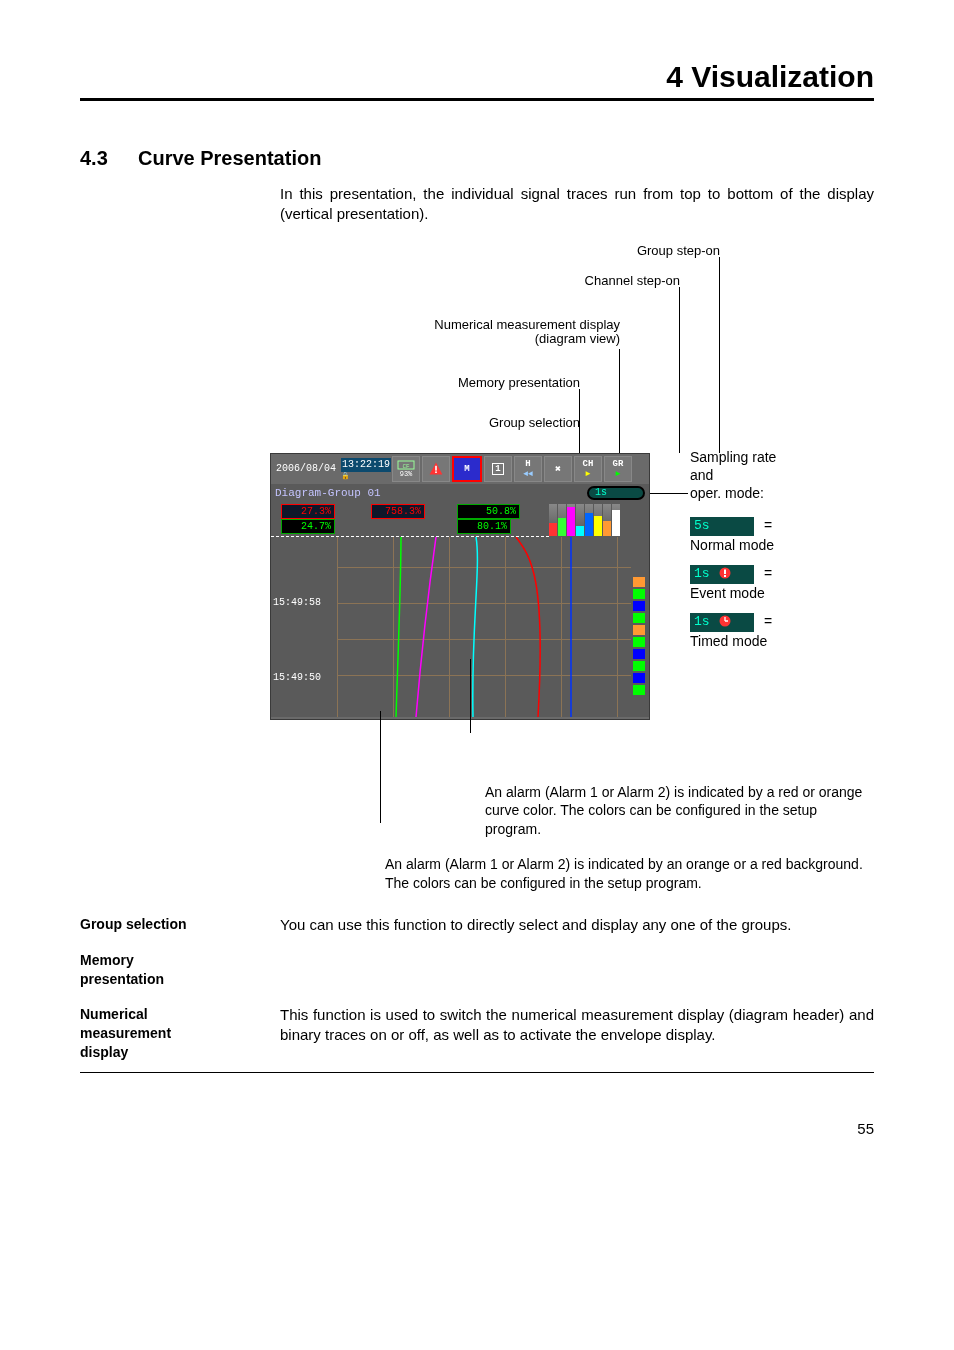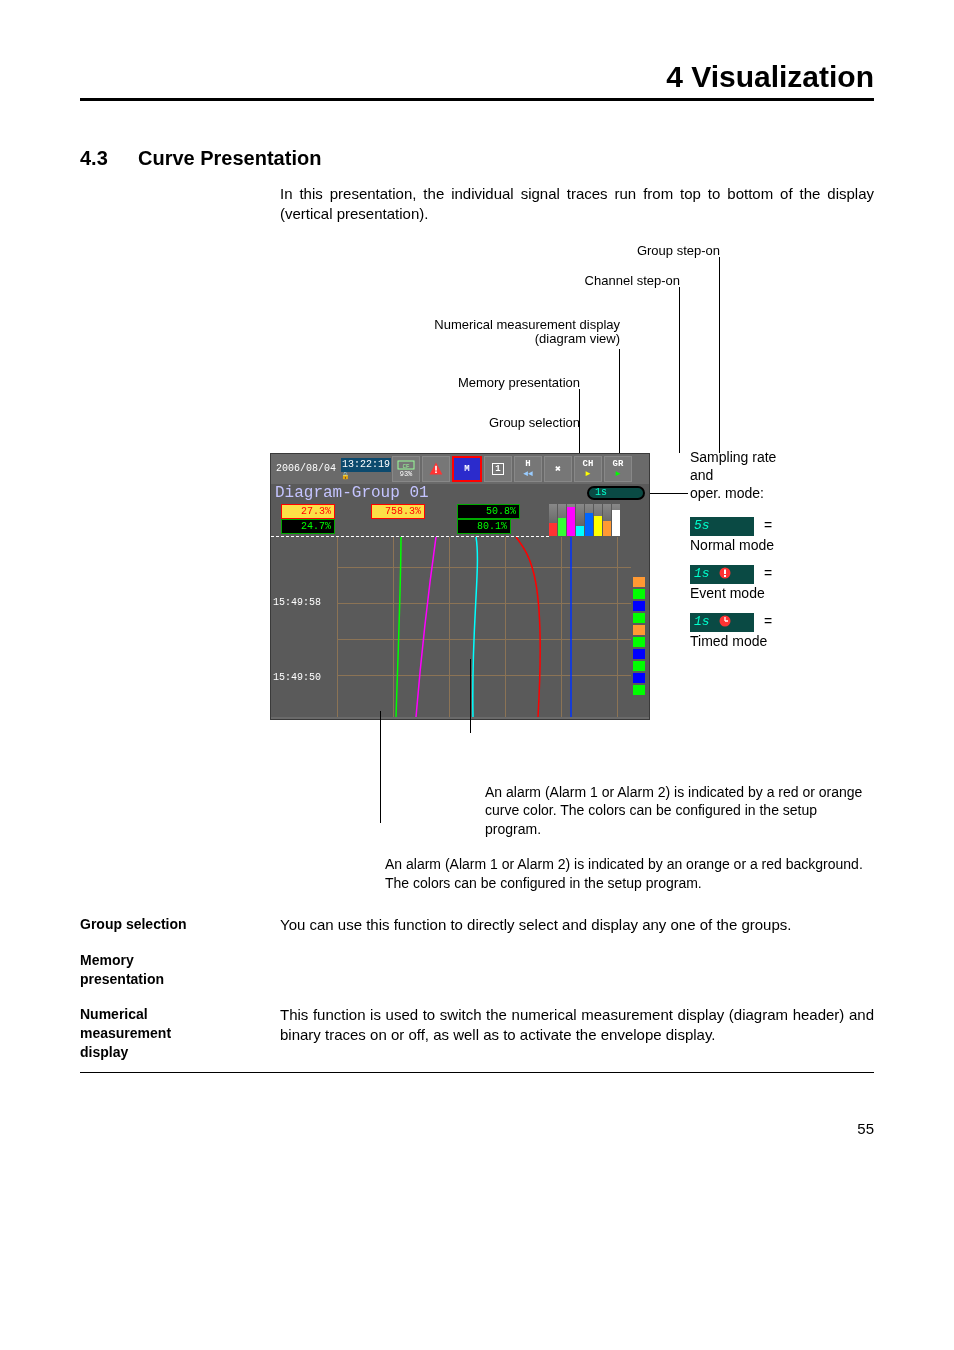--- a/index.html
+++ b/index.html
@@ -101,37 +101,37 @@
   .mb-alarm { background:#777;}
   .mb-alarm svg { width:16px; height:16px; }
   .mb-selected { border:2px solid #ff0000; }
   .mb-txt { color:#fff; font-weight:bold; font-size:9px; }
   .mb-chgr { background:#777; }
 
   .group-row {
     display:flex; align-items:center; height:18px; background:#5a5a5a;
   }
   .group-name {
-    color:#c4c4ff; font-size:16px; padding-left:4px; flex:1;
+    color:#c4c4ff; font-size:11px; padding-left:4px; flex:1;
   }
   .rate-pill {
     width:58px; height:14px; margin:0 4px 0 0;
     background:#0a4a44; border:2px solid #000; border-radius:7px;
     color:#00ffcc; font-size:10px; display:flex; align-items:center; padding-left:6px;
     box-sizing:border-box;
   }
 
   .readouts {
     height:34px; background:#5a5a5a; position:relative; border-bottom:1px dashed #fff;
   }
   .rd {
     position:absolute; border:1px solid #0a0; background:#000; color:#0f0;
     font-size:10px; padding:1px 3px; min-width:46px; text-align:right;
   }
-  .rd.alarm { border-color:#f00; color:#f00; background:#fde047; }
+  .rd.alarm { border-color:#f00; color:#f00; background:#0f172a; }
 
   .chart-body {
     position:relative; height:180px; background:#5a5a5a; overflow:hidden;
   }
   .grid-v { position:absolute; top:0; bottom:0; border-left:1px solid #8b7355; }
   .grid-h { position:absolute; left:66px; right:18px; border-top:1px solid #8b7355; }
   .time-label { position:absolute; left:2px; color:#fff; font-size:10px; }
   .bargraphs {
     position:absolute; right:0; top:0; width:100px; height:37px; display:flex; gap:1px; padding-top:2px;
     background:#5a5a5a;
@@ -141,21 +141,21 @@
   .side-bars { position:absolute; right:4px; top:40px; width:12px; }
   .side-bars div { height:10px; margin-bottom:2px; }
 
   
   .right-notes {
     position:absolute; left: 420px; top: -5px; font-size:14px; line-height:1.3;
   }
   .pill {
     display:inline-block; width:56px; padding:1px 4px;
     background:#0a4a44; color:#00ffcc; font-family:"Courier New", monospace;
-    font-size:13px; vertical-align:middle;font-style:italic;
+    font-size:13px; vertical-align:middle;
   }
   .pill svg { vertical-align:middle; margin-left:2px; }
   .eq { margin-left:6px; }
   .mode-label { display:block; margin-left:0; margin-bottom:10px;}
 
   .below-callouts {
     margin-left:190px;
     font-size:14px;
     line-height:1.35;
   }

